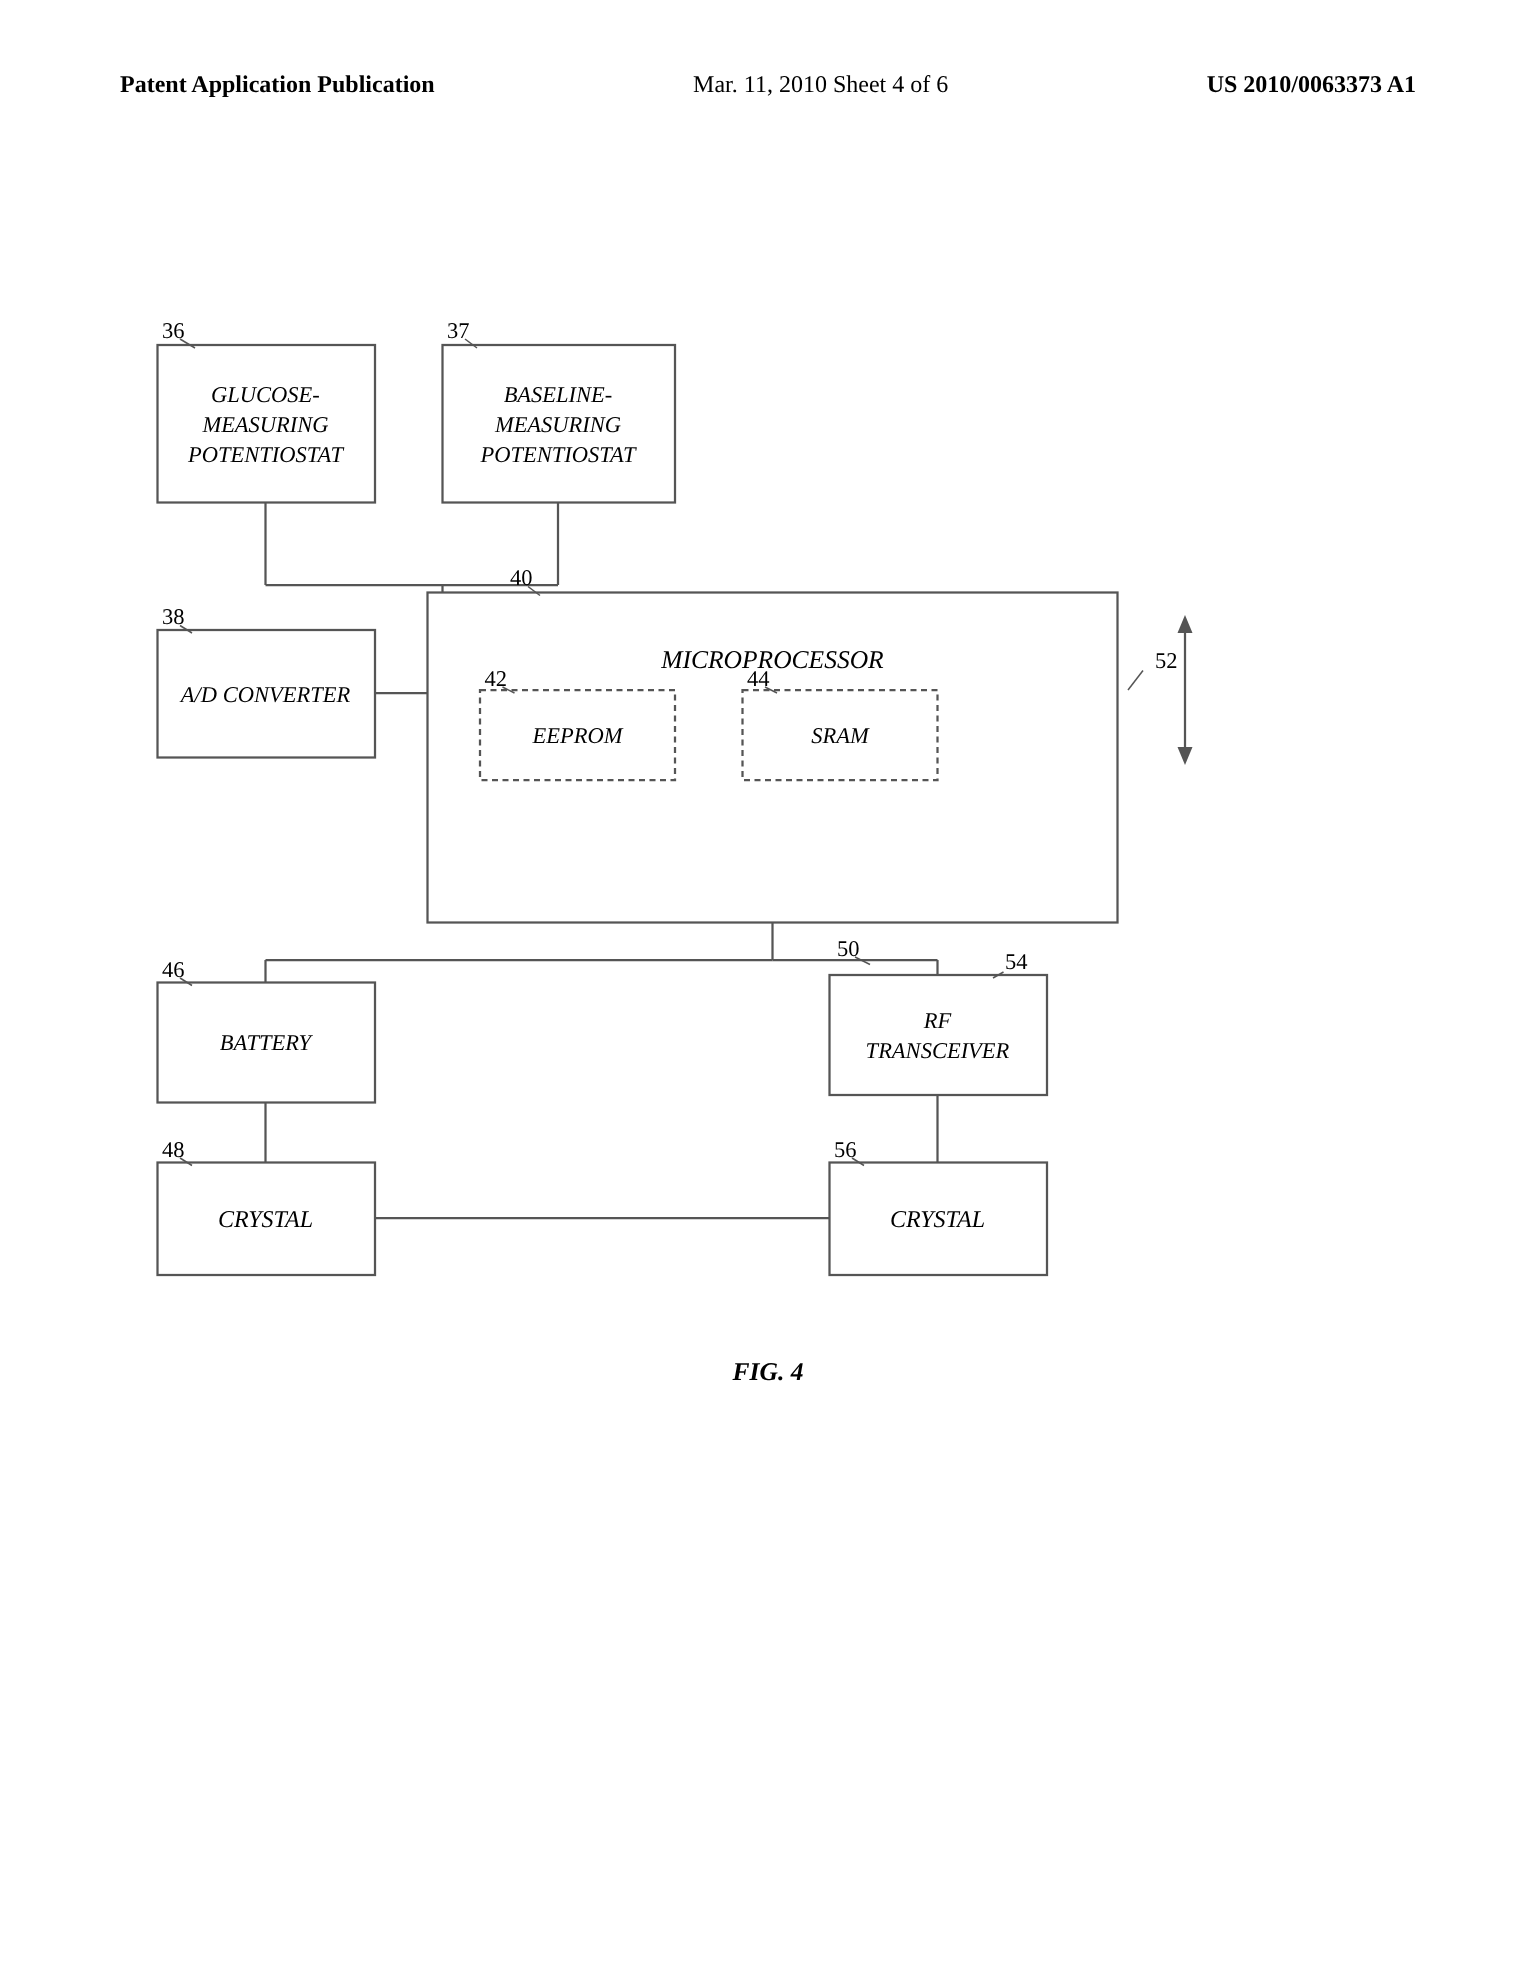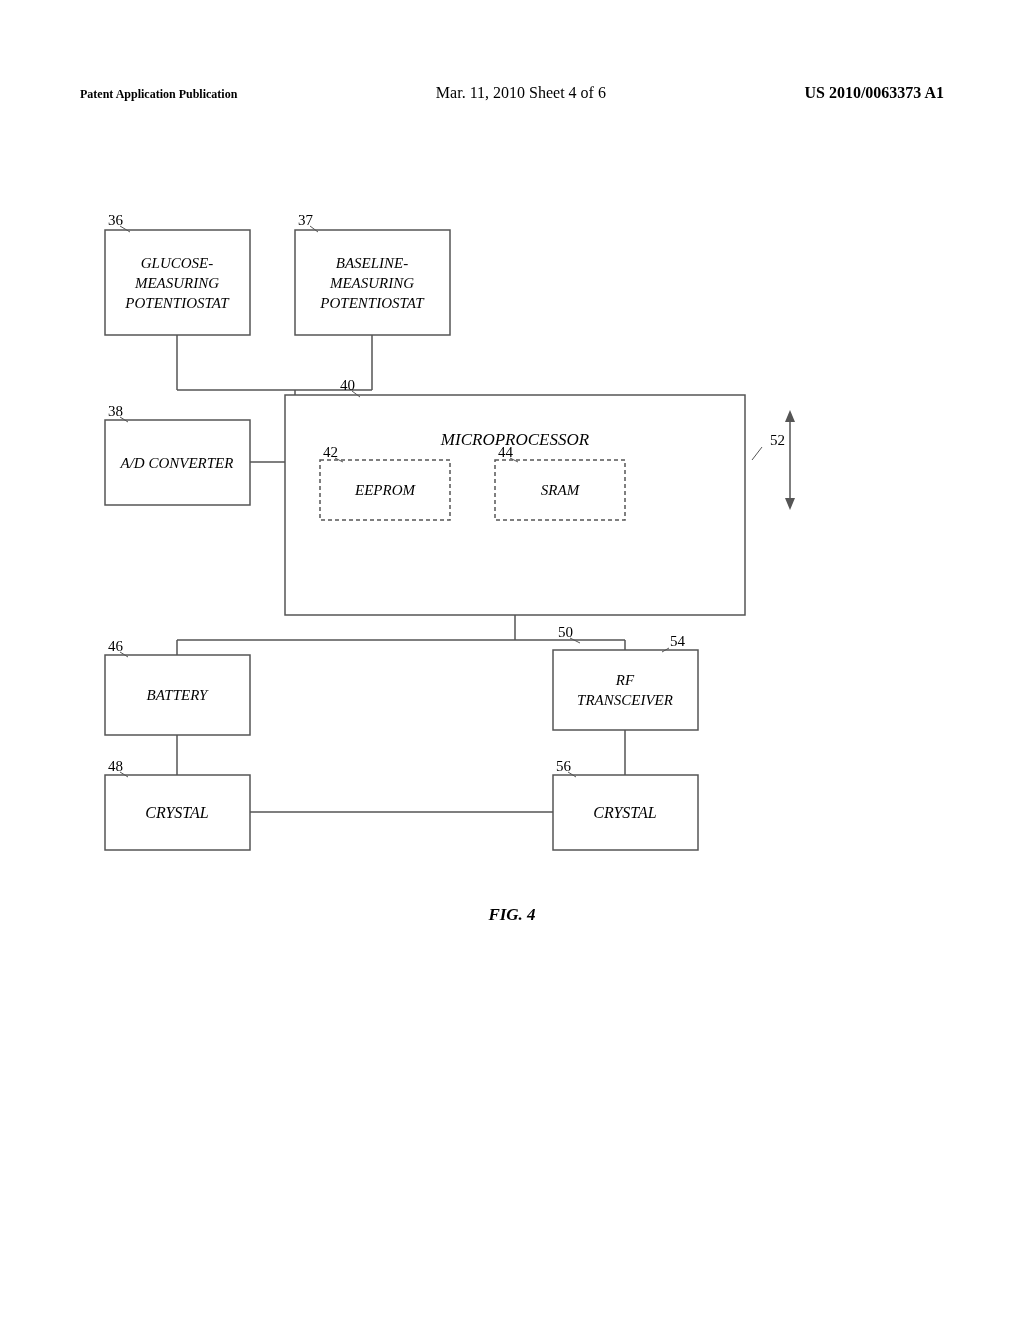--- a/index.html
+++ b/index.html
@@ -17,31 +17,30 @@
       position: absolute;
       top: 48px;
       left: 0;
       right: 0;
       display: flex;
       justify-content: space-between;
       align-items: baseline;
       padding: 0 80px;
     }
     .header-left {
-      font-size: 12px;
+      font-size: 16px;
       font-weight: bold;
     }
     .header-center {
       font-size: 16px;
       text-align: right;
     }
     .header-right {
       font-size: 16px;
       font-weight: bold;
-      margin-top: 36px;
     }
 
     
     .svg-overlay {
       position: absolute;
       top: 0;
       left: 0;
       width: 100%;
       height: 100%;
       pointer-events: none;

